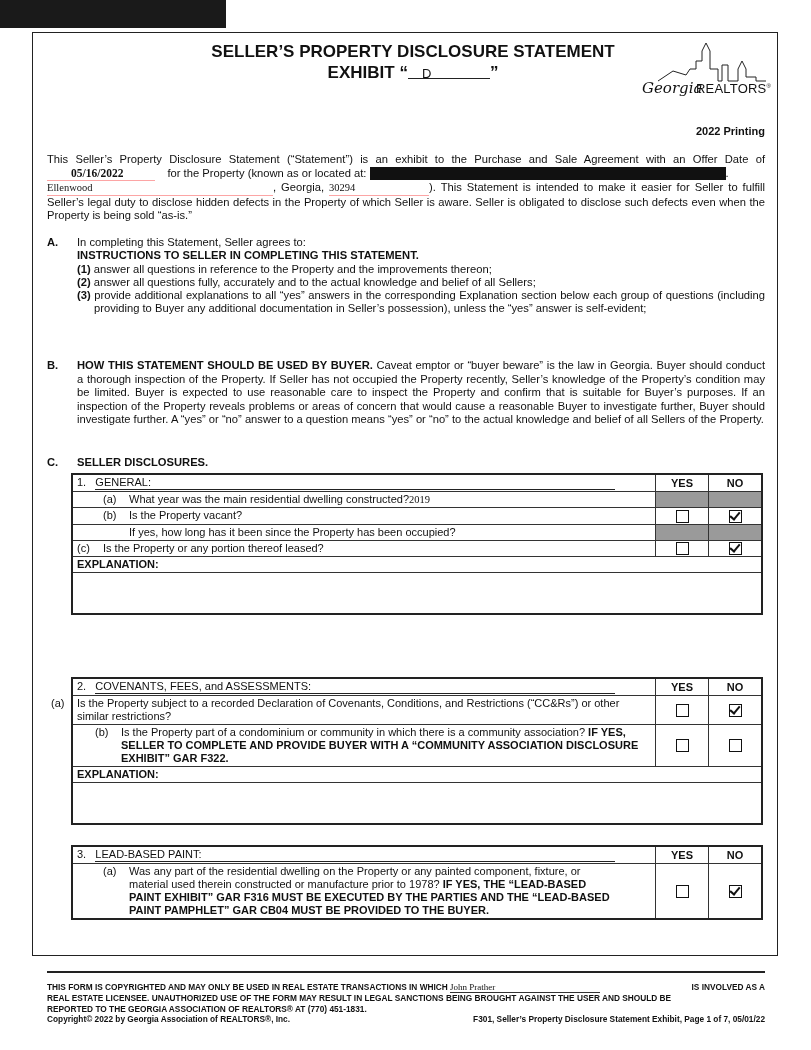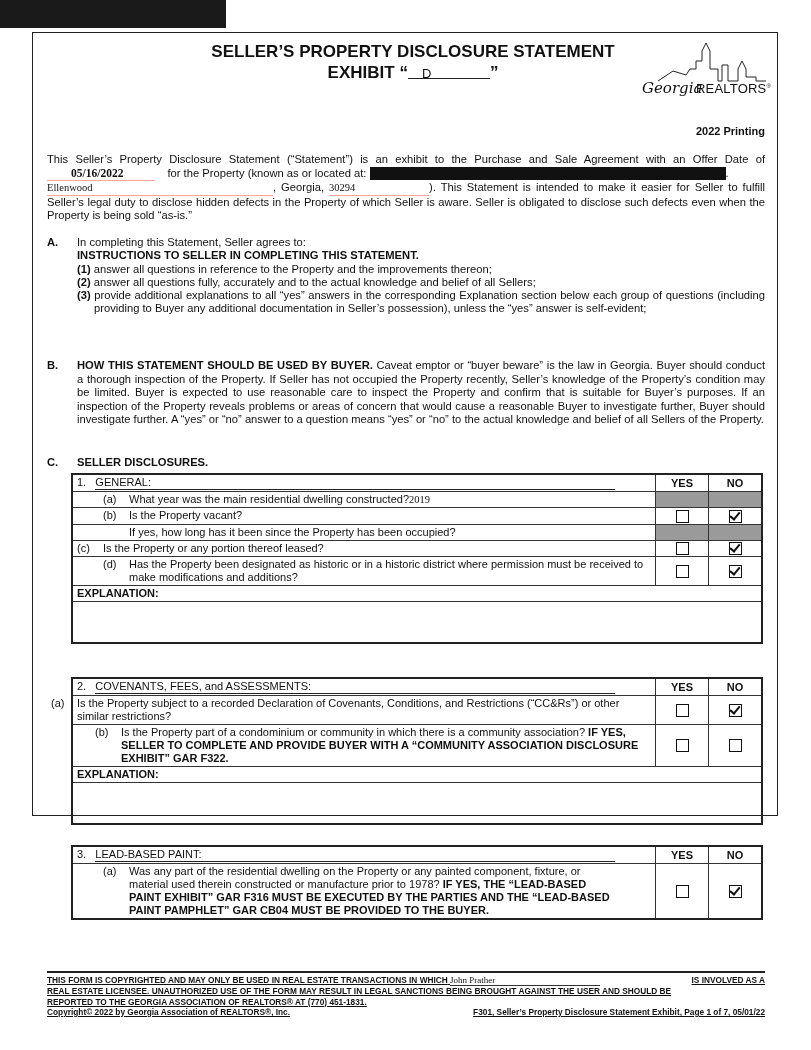--- a/index.html
+++ b/index.html
@@ -1,18 +1,18 @@
 <!DOCTYPE html>
 <html><head>
 <meta charset="utf-8">
 <style>
   html,body{margin:0;padding:0;background:#fff;}
   body{width:811px;height:1050px;position:relative;overflow:hidden;font-family:"Liberation Sans",sans-serif;color:#111;}
   .redact-top{position:absolute;left:0;top:0;width:226px;height:28px;background:#1a1a1a;}
-  .page{position:absolute;left:32px;top:32px;width:746px;height:784px;border:1px solid #222;box-sizing:border-box;}
+  .page{position:absolute;left:32px;top:32px;width:746px;height:924px;border:1px solid #222;box-sizing:border-box;}
   .title{position:absolute;left:160px;top:8px;width:440px;text-align:center;font-weight:bold;font-size:17px;line-height:21px;}
   .exhibit-line{display:inline-block;width:82px;border-bottom:1px solid #222;font-weight:normal;font-size:13px;text-align:left;padding-left:14px;box-sizing:border-box;height:16px;vertical-align:baseline;}
   .logo{position:absolute;left:605px;top:8px;width:135px;height:70px;}
   .logo .script{position:absolute;left:4px;top:38px;font-family:"DejaVu Serif",serif;font-style:italic;font-size:15px;}
   .logo .word{position:absolute;left:58px;top:40px;font-size:13px;letter-spacing:0.2px;}
   .printing{position:absolute;right:12px;top:92px;font-weight:bold;font-size:11px;}
   .intro{position:absolute;left:14px;top:120px;width:718px;font-size:11.2px;line-height:13.5px;text-align:justify;}
   .fill{font-family:"Liberation Serif",serif;font-size:10.5px;display:inline-block;border-bottom:1px solid #fca5a5;}
   .fill.date{width:108px;font-weight:bold;padding-left:24px;box-sizing:border-box;font-size:11.5px;}
   .fill.city{width:226px;}
@@ -31,21 +31,21 @@
   td.yn-h{font-weight:bold;font-size:11px;}
   td.gray{background:#9a9a9a;}
   .cb{display:inline-block;width:11px;height:11px;border:1.3px solid #111;position:relative;vertical-align:middle;}
   .cb.checked::after{content:"";position:absolute;left:2px;top:-1px;width:4px;height:8px;border-right:2px solid #111;border-bottom:2px solid #111;transform:rotate(40deg);}
   .qhead{font-weight:normal;}
   .qhead .under{border-bottom:1px solid #222;display:inline-block;width:520px;}
   .lbl{display:inline-block;width:26px;}
   .ans{font-family:"Liberation Serif",serif;font-size:10.5px;}
   .expl-h{font-weight:bold;}
   .expl-box{height:38px;}
-  .footer{position:absolute;left:14px;top:938px;width:718px;border-top:2px solid #222;font-size:8.3px;font-weight:bold;line-height:10.3px;padding-top:2px;text-decoration:underline;}
+  .footer{position:absolute;left:14px;top:938px;width:718px;border-top:2px solid #222;font-size:8.3px;font-weight:bold;line-height:10.3px;padding-top:9px;}
   .footer .row{display:flex;justify-content:space-between;}
   .footer .agent{font-family:"Liberation Serif",serif;font-weight:normal;font-size:9px;display:inline-block;width:150px;border-bottom:1px solid #333;}
 </style>
 </head>
 <body>
 
 <div class="redact-top"></div>
 
 <div class="page">
 
@@ -117,25 +117,20 @@
       <td style="padding-left:56px"><span>If yes, how long has it been since the Property has been occupied?</span></td>
       <td class="yn gray"></td>
           <td class="yn gray"></td>
     </tr>
     <tr>
       <td style=""><span class="lbl">(c)</span><span>Is the Property or any portion thereof leased?</span></td>
       <td class="yn"><span class="cb"></span></td>
       <td class="yn"><span class="cb checked"></span></td>
     </tr>
     <tr>
-      <td style="padding-left:56px;text-indent:-26px"><span class="lbl" style="text-indent:0">(d)</span><span>Has the Property been designated as historic or in a historic district where permission must be received to make modifications and additions?</span></td>
-      <td class="yn"><span class="cb"></span></td>
-      <td class="yn"><span class="cb checked"></span></td>
-    </tr>
-    <tr>
           <td colspan="3" class="expl-h">EXPLANATION:</td>
         </tr>
     <tr>
           <td colspan="3" class="expl-box"></td>
         </tr>
   </tbody>
     </table>
 
   <table class="q" style="top:644px">
     <tbody>

